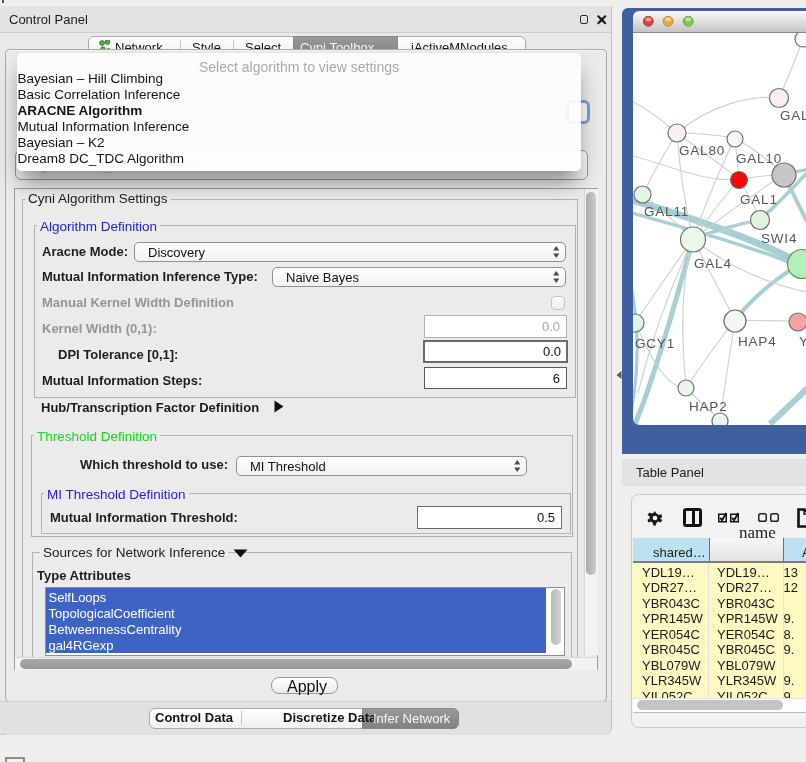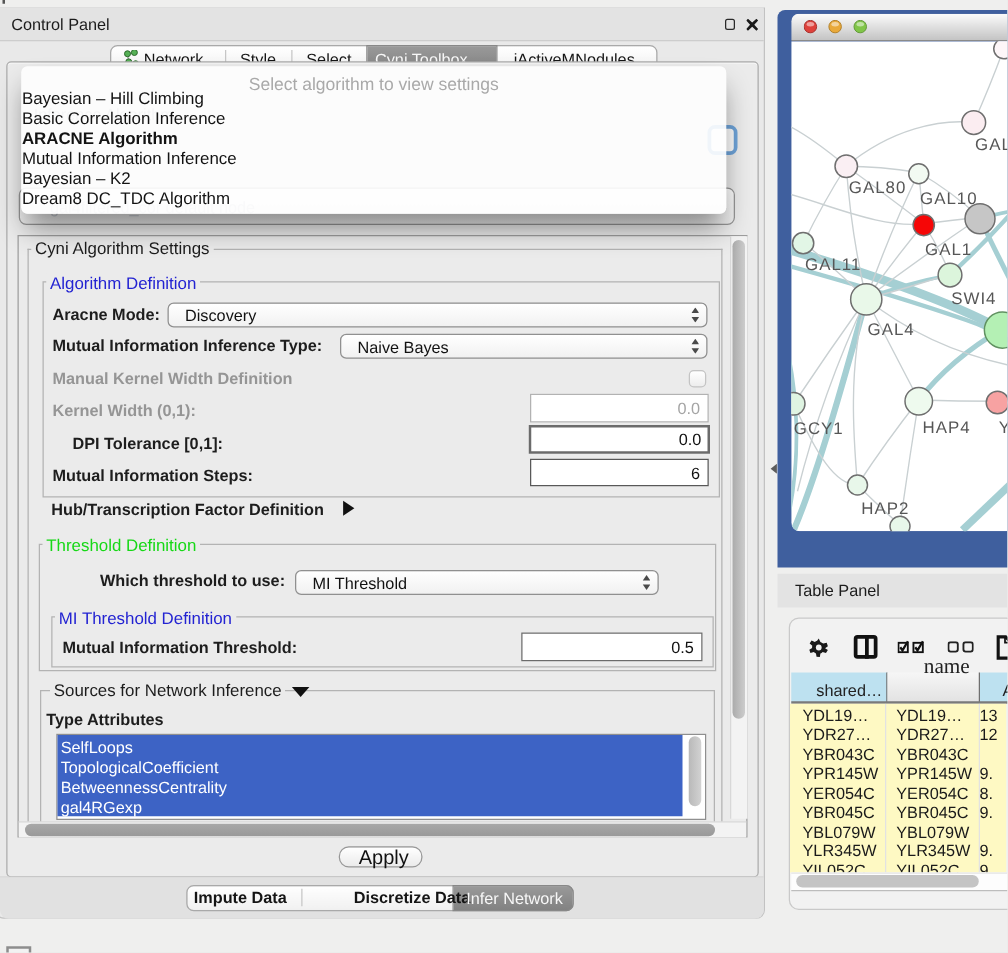--- a/index.html
+++ b/index.html
@@ -135,21 +135,21 @@
 <div class="abs" style="left:48.5px;top:590px;font-size:13px;color:#fff;line-height:16.1px;">SelfLoops<br>TopologicalCoefficient<br>BetweennessCentrality<br>gal4RGexp</div>
 <div class="abs" style="left:550.5px;top:589px;width:10.5px;height:56px;background:linear-gradient(90deg,#b9b9b9,#d2d2d2);border-radius:5px;"></div>
 
 <div class="abs" style="left:271px;top:676.5px;width:67px;height:17.5px;background:linear-gradient(#ffffff,#ebebeb);border:1px solid #989898;border-radius:8px;box-sizing:border-box;"></div>
 <div class="abs" style="left:287px;top:678px;font-size:16px;color:#111;">Apply</div>
 
 <div class="abs" style="left:0px;top:701px;width:611px;height:33px;background:#e1e1e1;border-top:1px solid #d2d2d2;border-radius:0 0 7px 7px;"></div>
 <div class="abs" style="left:148.5px;top:707.5px;width:310px;height:21.5px;background:linear-gradient(#ffffff,#f0f0f0);border:1px solid #a9a9a9;border-radius:6px;box-sizing:border-box;"></div>
 <div class="abs" style="left:361.5px;top:707.5px;width:97px;height:21.5px;background:linear-gradient(#999999,#828282);border:1px solid #888888;border-radius:0 6px 6px 0;box-sizing:border-box;"></div>
 <div class="abs" style="left:241px;top:711px;width:1px;height:14px;background:#c6c6c6;"></div>
-<div class="seg" style="left:155px;top:710px;font-weight:bold;">Impute Data</div>
+<div class="seg" style="left:155px;top:710px;font-weight:bold;">Control Data</div>
 <div class="seg" style="left:252px;top:710px;font-weight:bold;padding-left:31px;">Discretize Data</div>
 <div class="seg" style="left:373px;top:710.5px;color:#f7f7f7;">Infer Network</div>
 
 <svg class="abs" style="left:616px;top:371px;" width="6" height="8" viewBox="0 0 6 8">
       <path d="M5.5 0 L5.5 8 L0.5 4 Z" fill="#5c5c5c"></path>
     </svg>
 
 <div class="abs" style="left:4.5px;top:757px;width:16px;height:10px;border:2px solid #8d8d8d;background:#f2f2f2;"></div>
 
 <div class="abs" style="left:17px;top:53px;width:564px;height:118px;background:rgba(254,254,254,0.90);border-radius:5px;box-shadow:0 14px 22px -4px rgba(0,0,0,0.45);"></div>

